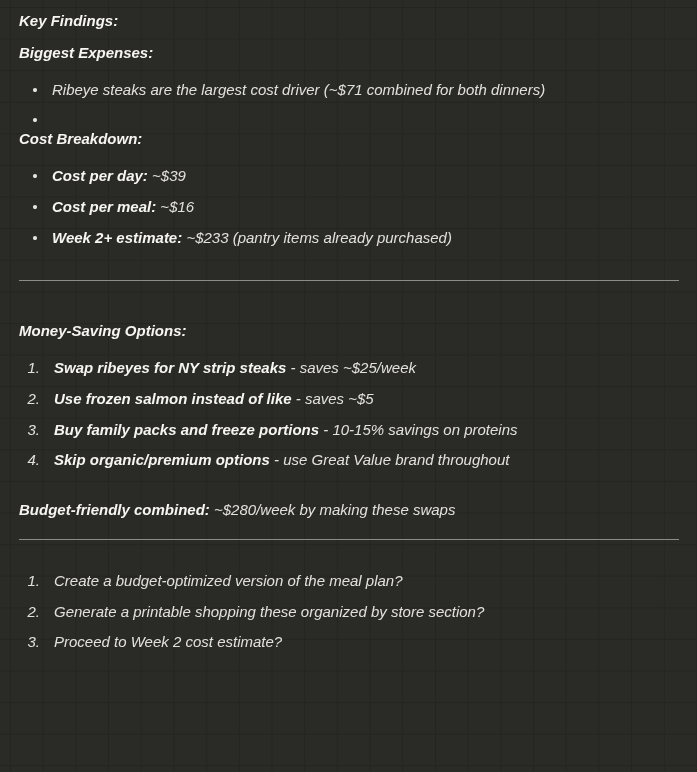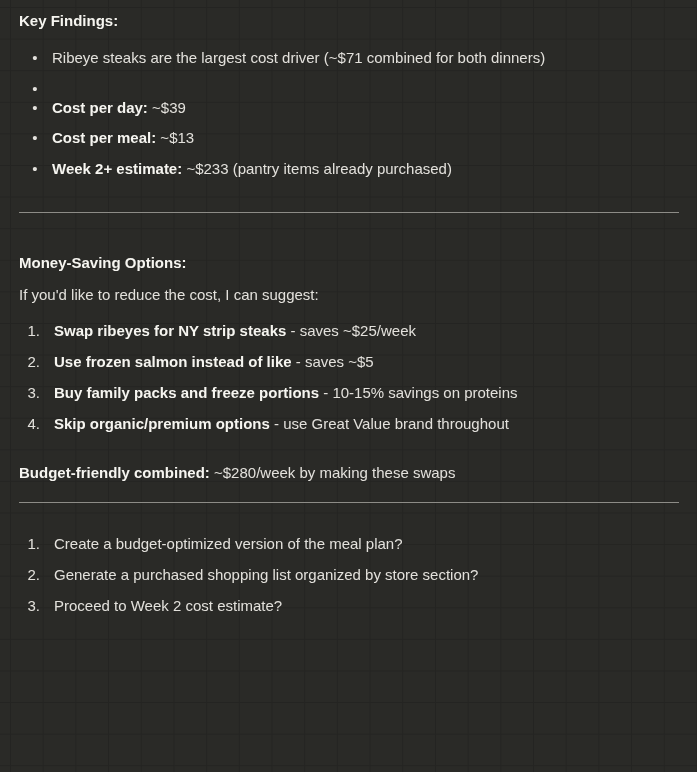--- a/index.html
+++ b/index.html
@@ -17,20 +17,21 @@
     background-size: 32.7px 31.6px;
     background-position: 10px 7px;
     font-family: "Liberation Sans", sans-serif;
     font-size: 15px;
     line-height: 1.65;
     color: #e3e1dc;
     -webkit-font-smoothing: antialiased;
   }
   .content {
     padding: 2px 18px 0 19px;
+    font-style: italic;
   }
   p {
     margin: 7px 0;
   }
   .bold, strong {
     font-weight: 700;
     color: #f6f5f0;
   }
   ul.blist, ol.nlist {
     list-style: none;
@@ -73,52 +74,53 @@
   hr.hr-1 { margin: 30px 0 38px 0; }
   hr.hr-2 { margin: 16px 0 29px 0; }
 </style>
 </head>
 <body>
 
 <div class="content">
 
   <p class="bold">Key Findings:</p>
 
+  <p class="bold">Biggest Expenses:</p>
 
   <ul class="blist">
     <li>
       <span class="bullet-marker">•</span>
       <span>Ribeye steaks are the largest cost driver (~$71 combined for both dinners)</span>
     </li>
     <li>
       <span class="bullet-marker">•</span>
     </li>
   </ul>
 
+  <p class="bold">Cost Breakdown:</p>
 
   <ul class="blist">
     <li>
       <span class="bullet-marker">•</span>
       <span class="bold">Cost per day:</span><span> ~$39</span>
     </li>
     <li>
       <span class="bullet-marker">•</span>
-      <span class="bold">Cost per meal:</span><span> ~$13</span>
+      <span class="bold">Cost per meal:</span><span> ~$16</span>
     </li>
     <li>
       <span class="bullet-marker">•</span>
       <span class="bold">Week 2+ estimate:</span><span> ~$233 (pantry items already purchased)</span>
     </li>
   </ul>
 
   <hr class="hr-1">
 
   <p class="bold">Money-Saving Options:</p>
 
-  <p>If you'd like to reduce the cost, I can suggest:</p>
 
   <ol class="nlist">
     <li>
       <span class="num-marker">1.</span>
       <span class="bold">Swap ribeyes for NY strip steaks</span><span> - saves ~$25/week</span>
     </li>
     <li>
       <span class="num-marker">2.</span>
       <span class="bold">Use frozen salmon instead of like</span><span> - saves ~$5</span>
     </li>
@@ -139,21 +141,21 @@
   <hr class="hr-2">
 
 
   <ol class="nlist">
     <li>
       <span class="num-marker">1.</span>
       <span>Create a budget-optimized version of the meal plan?</span>
     </li>
     <li>
       <span class="num-marker">2.</span>
-      <span>Generate a purchased shopping list organized by store section?</span>
+      <span>Generate a printable shopping these organized by store section?</span>
     </li>
     <li>
       <span class="num-marker">3.</span>
       <span>Proceed to Week 2 cost estimate?</span>
     </li>
   </ol>
 
 </div>
 
 </body></html>

